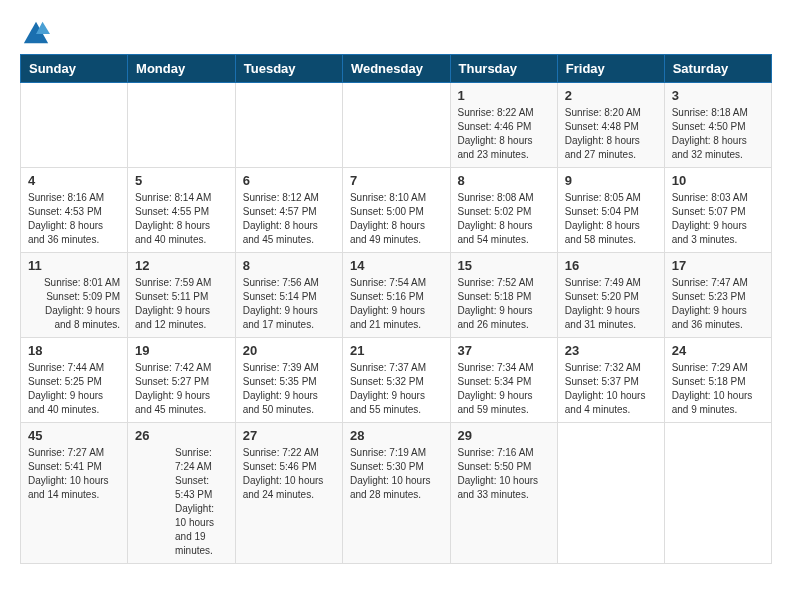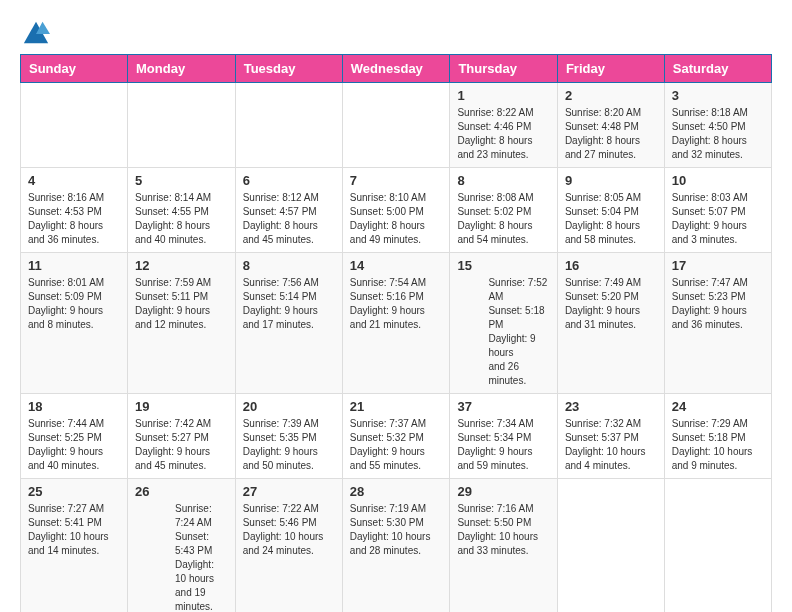--- a/index.html
+++ b/index.html
@@ -46,21 +46,21 @@
     .location {
       font-size: 16px;
       color: #555;
     }
     .calendar {
       width: 100%;
       border-collapse: collapse;
       border: 1px solid #ccc;
     }
     .calendar th {
-      background-color: #ec4899;
+      background-color: #0c4a6e;
       color: white;
       text-align: left;
       padding: 6px 8px;
       font-size: 13px;
       border: 1px solid #1a6faf;
     }
     .calendar td {
       vertical-align: top;
       padding: 5px 7px;
       border: 1px solid #ddd;
@@ -198,21 +198,21 @@
           <div class="day-number">10</div>
           <div class="day-info" style="white-space: pre-line;">Sunrise: 8:03 AM
 Sunset: 5:07 PM
 Daylight: 9 hours
 and 3 minutes.</div>
         </td>
       </tr>
       <tr>
         <td>
           <div class="day-number">11</div>
-          <div class="day-info" style="white-space: pre-line;">Sunrise: 8:01 AM
+          <div class="day-info" style="white-space: pre-line; text-align: right;">Sunrise: 8:01 AM
 Sunset: 5:09 PM
 Daylight: 9 hours
 and 8 minutes.</div>
         </td>
         <td>
           <div class="day-number">12</div>
           <div class="day-info" style="white-space: pre-line;">Sunrise: 7:59 AM
 Sunset: 5:11 PM
 Daylight: 9 hours
 and 12 minutes.</div>
@@ -226,21 +226,21 @@
         </td>
         <td>
           <div class="day-number">14</div>
           <div class="day-info" style="white-space: pre-line;">Sunrise: 7:54 AM
 Sunset: 5:16 PM
 Daylight: 9 hours
 and 21 minutes.</div>
         </td>
         <td>
           <div class="day-number">15</div>
-          <div class="day-info" style="white-space: pre-line; margin-left: 31px;">Sunrise: 7:52 AM
+          <div class="day-info" style="white-space: pre-line;">Sunrise: 7:52 AM
 Sunset: 5:18 PM
 Daylight: 9 hours
 and 26 minutes.</div>
         </td>
         <td>
           <div class="day-number">16</div>
           <div class="day-info" style="white-space: pre-line;">Sunrise: 7:49 AM
 Sunset: 5:20 PM
 Daylight: 9 hours
 and 31 minutes.</div>
@@ -299,21 +299,21 @@
         <td>
           <div class="day-number">24</div>
           <div class="day-info" style="white-space: pre-line;">Sunrise: 7:29 AM
 Sunset: 5:18 PM
 Daylight: 10 hours
 and 9 minutes.</div>
         </td>
       </tr>
       <tr>
         <td>
-          <div class="day-number">25</div>
+          <div class="day-number">45</div>
           <div class="day-info" style="white-space: pre-line;">Sunrise: 7:27 AM
 Sunset: 5:41 PM
 Daylight: 10 hours
 and 14 minutes.</div>
         </td>
         <td>
           <div class="day-number">26</div>
           <div class="day-info" style="white-space: pre-line; margin-left: 40px;">Sunrise: 7:24 AM
 Sunset: 5:43 PM
 Daylight: 10 hours

